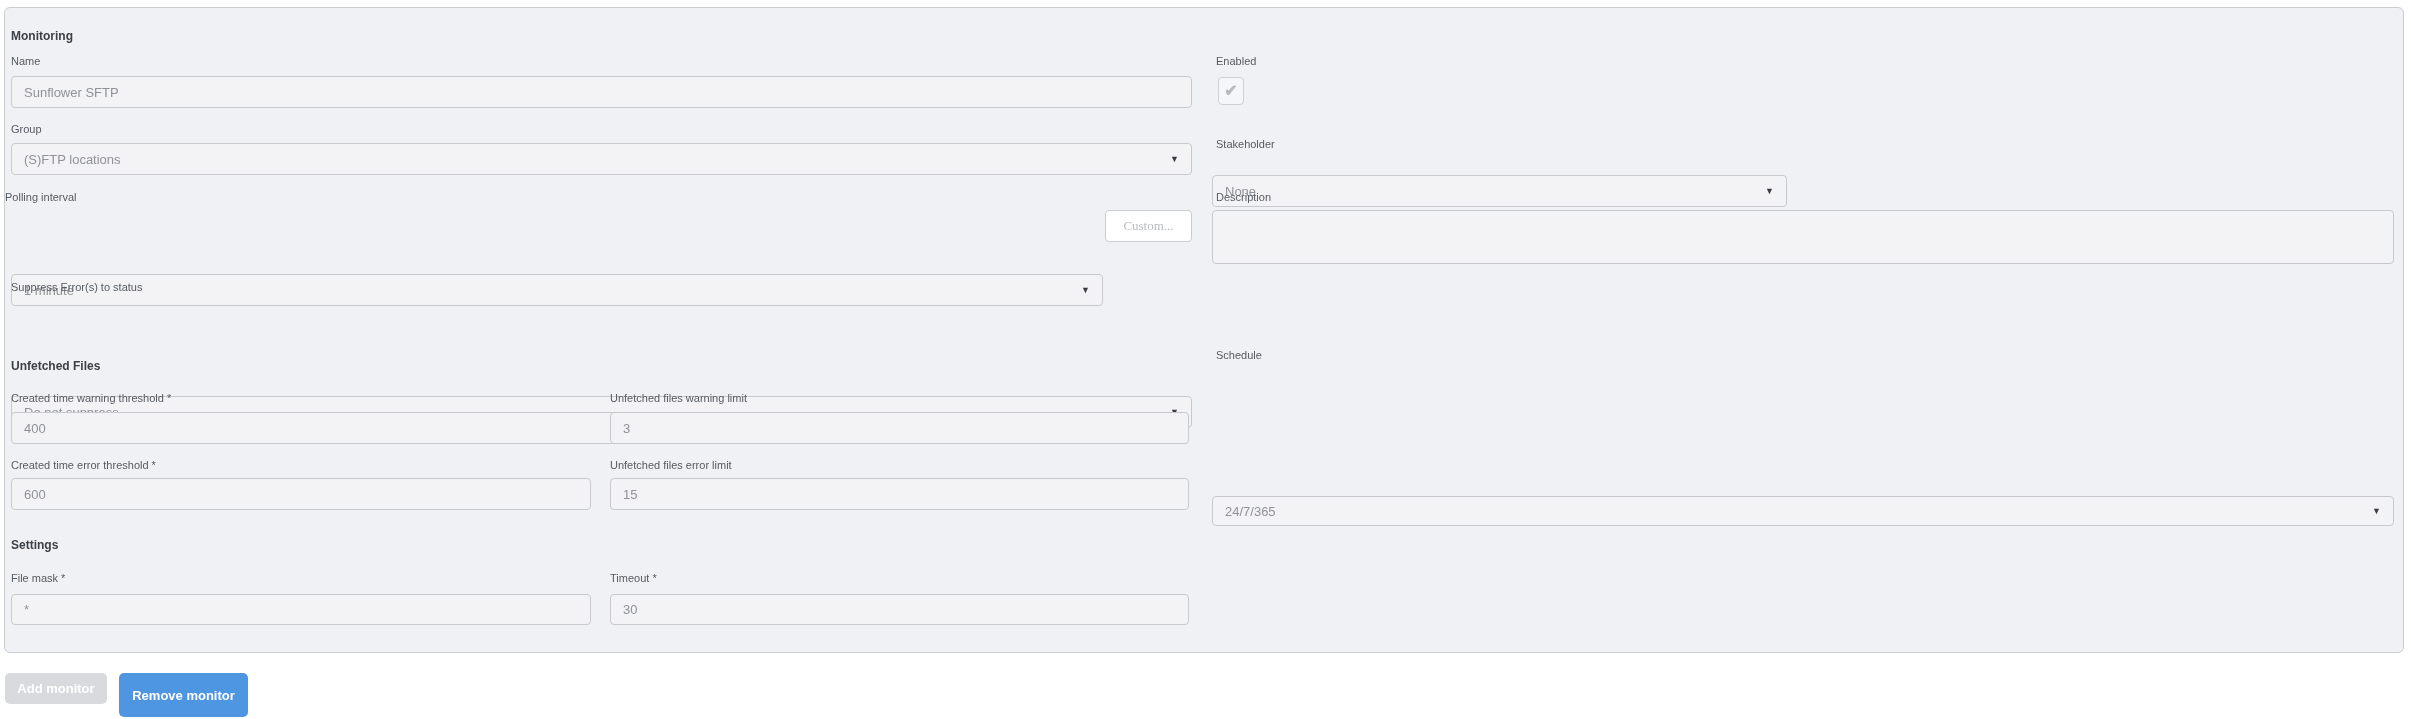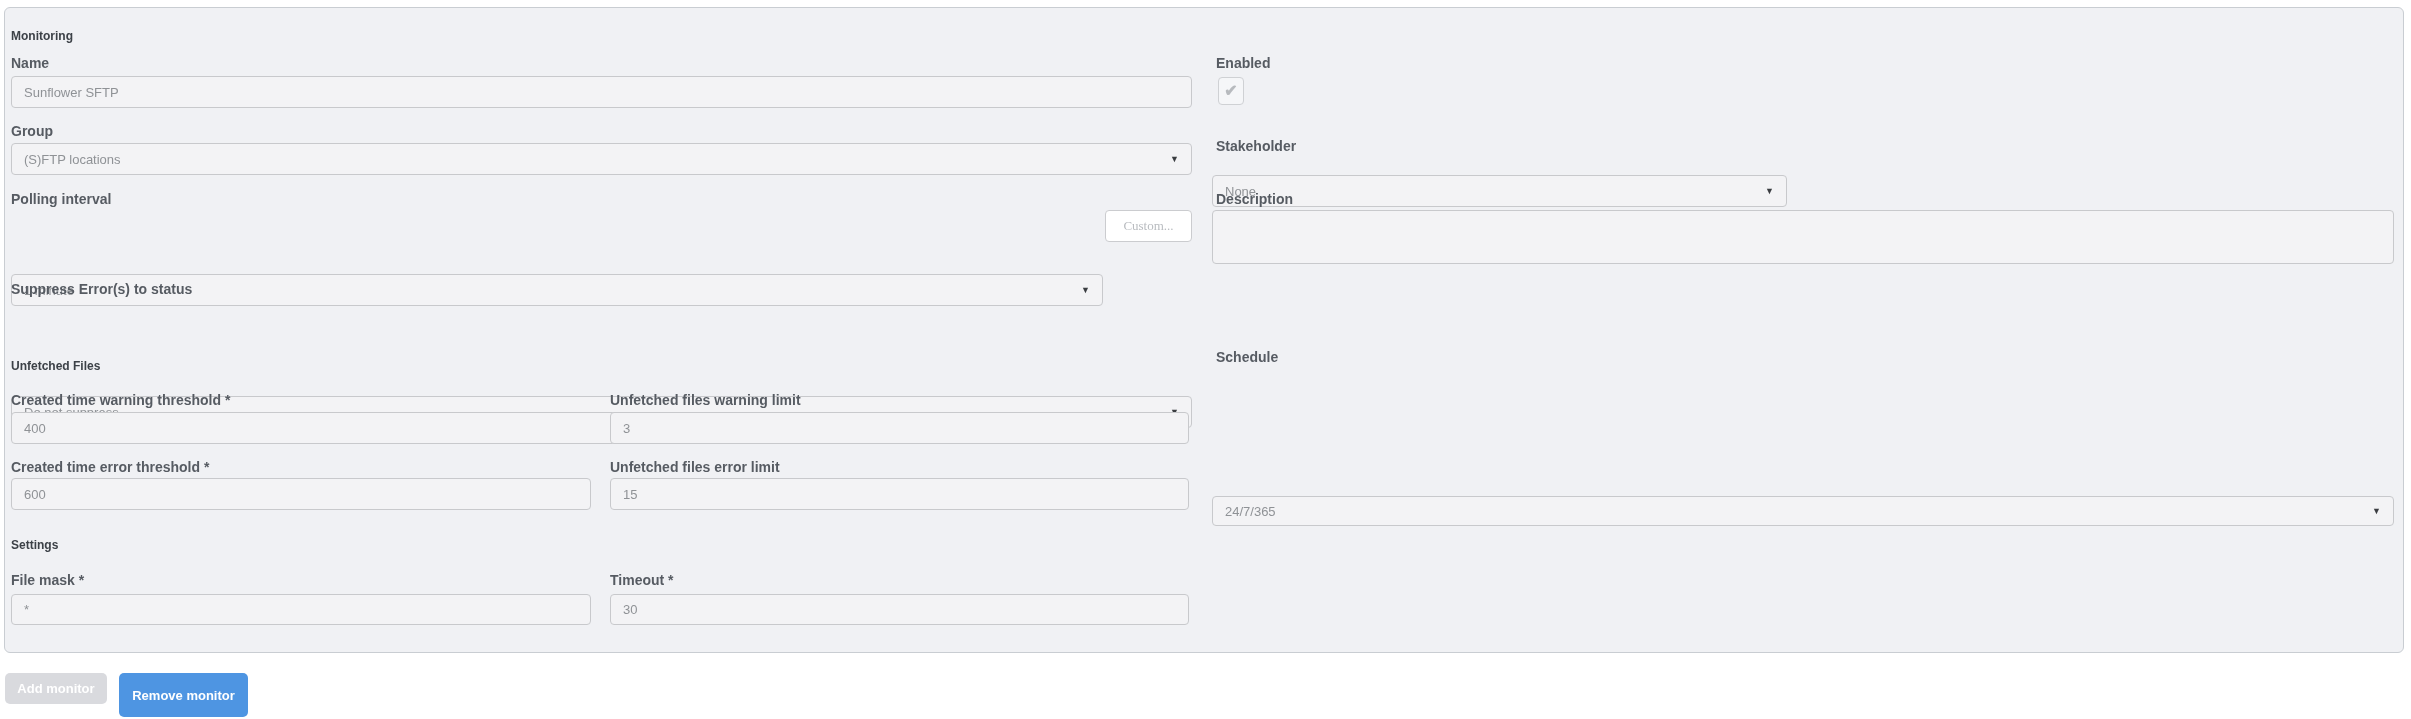--- a/index.html
+++ b/index.html
@@ -18,22 +18,22 @@
     border-radius: 6px;
   }
   .abs { position: absolute; }
   .heading {
     font-size: 12px;
     font-weight: bold;
     color: #3c4147;
     white-space: nowrap;
   }
   .field-label {
-    font-size: 14px;
-    font-weight: bold;
+    font-size: 11px;
+    font-weight: normal;
     color: #565b62;
     white-space: nowrap;
   }
   .text-input {
     background: #f3f3f5;
     border: 1px solid #c8c9cc;
     border-radius: 4px;
     color: #8f9296;
     font-family: "Liberation Sans", sans-serif;
     font-size: 13px;
@@ -140,21 +140,21 @@
   <span>(S)FTP locations</span>
   <span class="select-arrow">▼</span>
 </div>
 
 <div class="abs field-label" style="left:1216px; top:138px;">Stakeholder</div>
 <div class="abs select-box" style="left:1212px; top:143px; width:575px; height:32px;">
   <span>None</span>
   <span class="select-arrow">▼</span>
 </div>
 
-<div class="abs field-label" style="left:11px; top:191px;text-align:center;">Polling interval</div>
+<div class="abs field-label" style="left:5px; top:191px;text-align:center;">Polling interval</div>
 <div class="abs select-box" style="left:11px; top:210px; width:1092px; height:32px;">
   <span>1 minute</span>
   <span class="select-arrow">▼</span>
 </div>
 <div class="abs" style="left:1105px; top:210px; width:87px; height:32px;">
   <input class="custom-input" type="text" placeholder="Custom..." style="">
 </div>
 
 <div class="abs field-label" style="left:1216px; top:191px;">Description</div>
 <div class="abs" style="left:1212px; top:210px; width:1182px; height:54px;">

